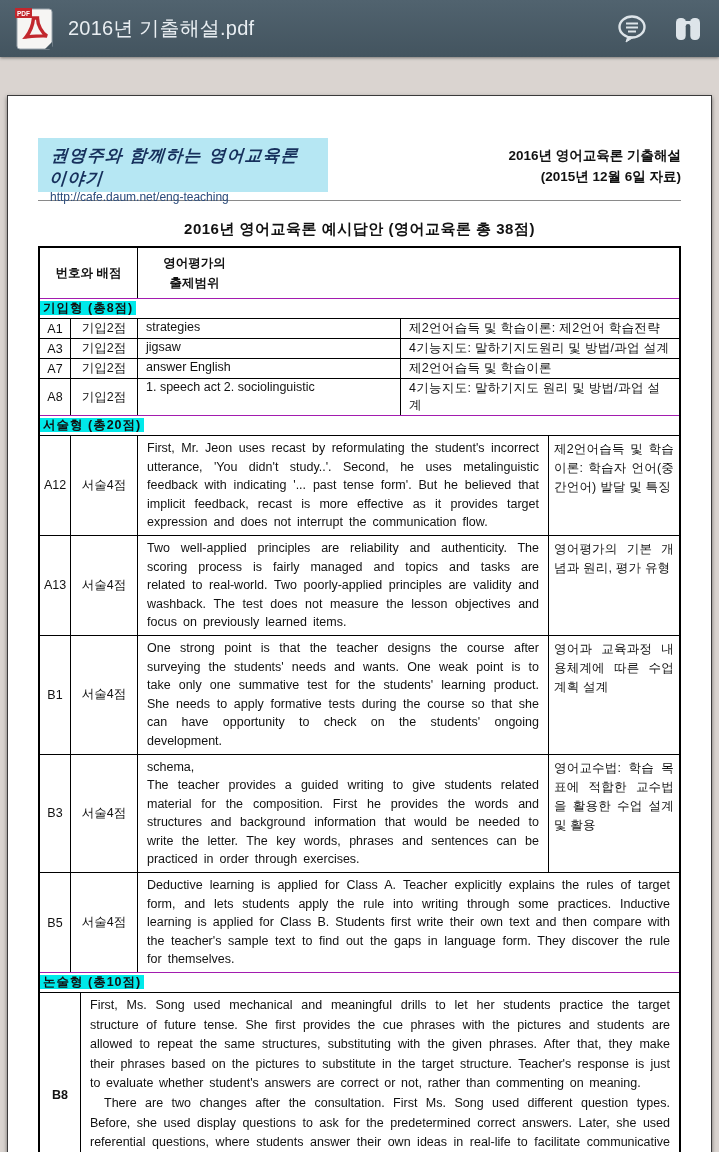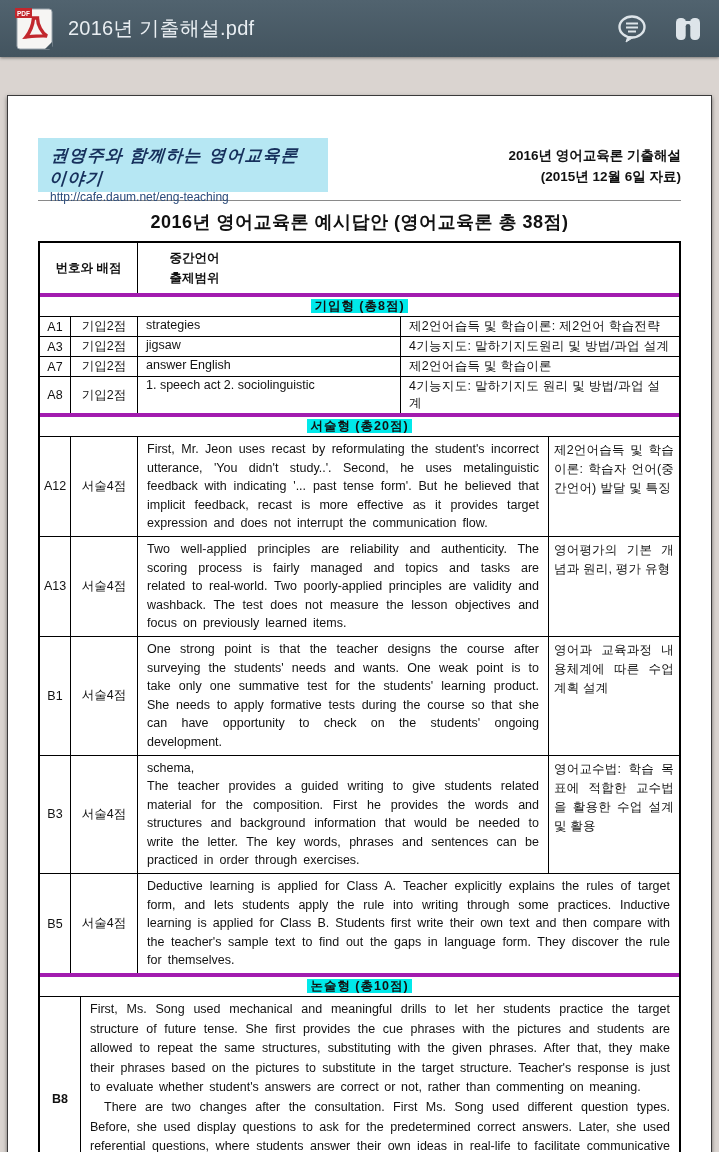--- a/index.html
+++ b/index.html
@@ -38,35 +38,35 @@
   }
   .logo-title {
     font-size:17px; font-weight:bold; font-style:italic;
     color:#16305c; letter-spacing:1px;
     font-family:"DejaVu Serif", serif;
     transform:skewX(-4deg);
   }
   .logo-url { font-size:12px; color:#2a4a7a; margin-top:0; }
   .head-right { text-align:right; font-size:13.5px; font-weight:bold; line-height:1.55; padding-top:8px; }
   .head-rule { border:none; border-top:1px solid #8a8a8a; margin:8px 0 0; }
-  .doc-title { text-align:center; font-size:18px; font-weight:bold; margin:9px 0 7px; letter-spacing:.5px; }
+  .doc-title { text-align:center; font-size:15px; font-weight:bold; margin:19px 0 7px; letter-spacing:.5px; }
   
   .tbl { border:2px solid #000; font-size:12.5px; }
   .tr { display:flex; border-top:1px solid #000; align-items:stretch; }
   .tr:first-child { border-top:none; }
   .td { border-left:1px solid #000; padding:1px 6px; }
   .td:first-child { border-left:none; }
   .cc { display:flex; align-items:center; justify-content:center; text-align:center; }
   .c-no  { width:30px; flex:none; }
   .c-pts { width:67px; flex:none; }
   .c-hd1 { width:97px; flex:none; font-weight:bold; }
   .c-hd2 { flex:1; font-weight:bold; }
   .c-hd3 { width:114px; flex:none; font-weight:bold; line-height:1.6; padding:3px 4px; }
   .hdr .td { padding-top:5px; padding-bottom:5px; }
-  .section-row { padding:1px 12px; border-top:4px solid #a21caf;text-align:center; }
+  .section-row { padding:1px 0; border-top:1px solid #a21caf; }
   .hl { background:#00e9ea; font-weight:bold; padding:0 3px; letter-spacing:1px; }
   .c-ans-fill { width:263px; flex:none; padding:1px 8px; }
   .c-scope-fill { flex:1; padding:1px 8px; letter-spacing:.3px; }
   .c-ans-essay {
     flex:1; padding:3px 9px;
     text-align:justify; word-spacing:2.6px; line-height:18.6px;
     white-space:pre-line;
   }
   .c-scope {
     width:131px; flex:none; padding:4px 5px;
@@ -120,21 +120,21 @@
     </div>
     <hr class="head-rule">
 
     <div class="doc-title">2016년 영어교육론 예시답안 (영어교육론 총 38점)</div>
 
     <div class="tbl">
 
       <div class="tr hdr">
         <div class="td c-hd1 cc">번호와 배점</div>
         <div class="td c-hd3">
-          <div style="text-align:center">중간언어</div>
+          <div style="text-align:center">영어평가의</div>
           <div style="text-align:center">출제범위</div>
         </div>
       </div>
 
       <div class="section-row">
         <span class="hl">기입형 (총8점)</span>
       </div>
       <div class="tr">
         <div class="td c-no cc">A1</div>
         <div class="td c-pts cc">기입2점</div>

